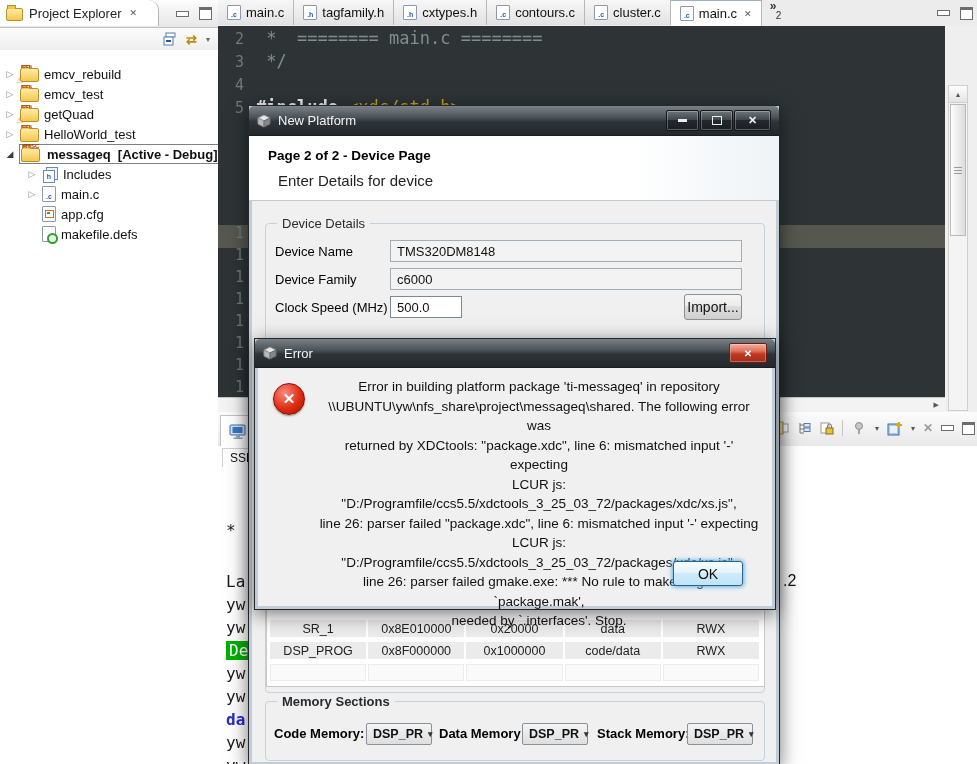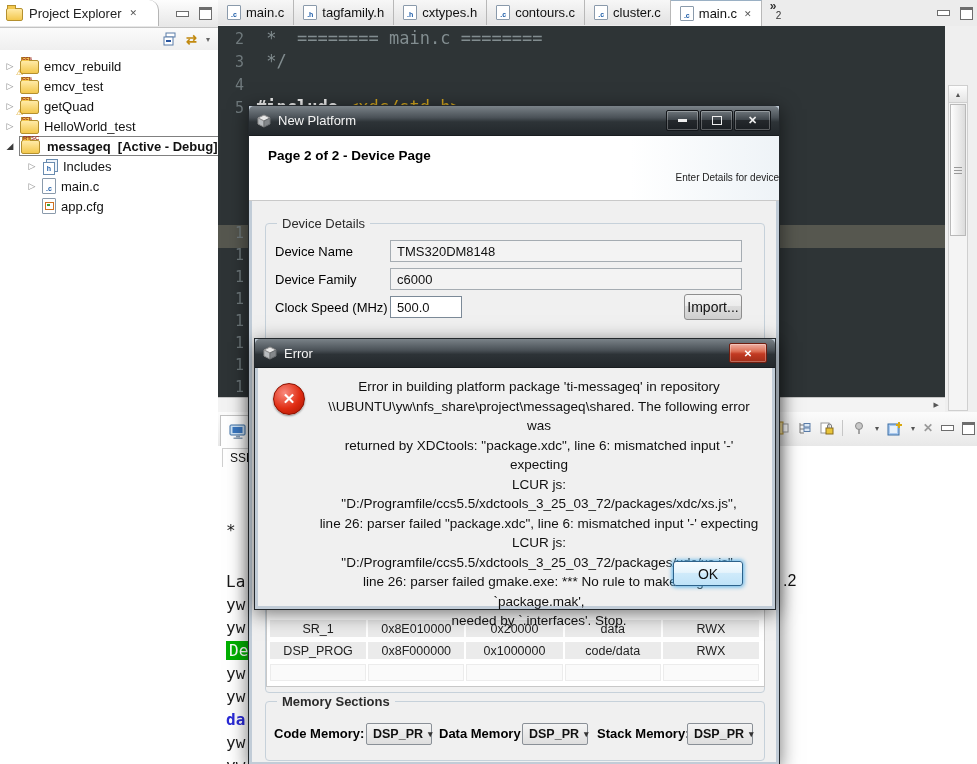--- a/index.html
+++ b/index.html
@@ -23,21 +23,21 @@
           border-top-right-radius:10px;display:flex;align-items:center;gap:6px;padding:0 6px;}
   .pe-tab .txt{font-size:13px;color:#222;}
   .tabx{font-size:9px;color:#555;margin-left:2px;cursor:pointer;}
   .pe-winbtns{position:absolute;right:6px;top:7px;display:flex;gap:10px;align-items:center;}
   .wmin{width:11px;height:4px;border:1px solid #6d6d6d;background:#fff;}
   .wmax{width:11px;height:9px;border:1px solid #6d6d6d;border-top:3px solid #6d6d6d;background:#fff;}
   .pe-toolbar{height:22px;display:flex;justify-content:flex-end;align-items:center;gap:9px;padding-right:8px;
               background:linear-gradient(#fbfbfb,#efefef);}
   .i-link{color:#c28a10;font-weight:bold;font-size:13px;}
   .i-vmenu{font-size:8px;color:#666;}
-  .tree{padding-top:6px;}
+  .tree{padding-top:14px;}
   .trow{display:flex;align-items:center;height:20px;gap:5px;padding-left:5px;}
   .trow.child{padding-left:27px;}
   .tw{width:10px;font-size:9px;color:#8a8a8a;text-align:center;flex:none;}
   .tw.i-expd{color:#3c3c3c;}
   .tlabel{white-space:pre;}
   .sel{display:flex;align-items:center;gap:7px;outline:1px solid #808080;padding:1px 3px 1px 1px;font-weight:bold;}
   .fold{position:relative;width:17px;height:12px;flex:none;background:linear-gradient(#ffeaa6,#f3c84e);
         border:1px solid #b4902f;border-radius:2px;margin-top:2px;}
   .fold::before{content:"";position:absolute;top:-4px;left:0;width:7px;height:3px;background:#f3c84e;
         border:1px solid #b4902f;border-bottom:none;}
@@ -111,21 +111,21 @@
       box-shadow:inset 0 0 0 1px rgba(255,255,255,.28);
       display:flex;align-items:center;justify-content:center;color:#eee;}
   .wb .bar{width:9px;height:3px;background:#eee;}
   .wb .box{width:8px;height:7px;border:1px solid #eee;}
   .wb.close{width:35px;font-size:11px;font-weight:bold;}
   .wb.red{background:linear-gradient(#f0b0a4,#dd7056 40%,#c23a22 55%,#a12d18);border-color:#6f1d10;
           font-size:10px;font-weight:bold;color:#fff;width:36px;height:18px;}
   .np-header{height:65px;background:linear-gradient(90deg,#ffffff 72%,#eef3f7);border-bottom:1px solid #c9c9c9;
              padding:12px 0 0 19px;box-sizing:border-box;}
   .np-h1{font-size:13.5px;font-weight:bold;color:#000;}
-  .np-h2{font-size:10px;margin-top:9px;padding-left:10px;color:#222;text-align:right;}
+  .np-h2{font-size:15px;margin-top:9px;padding-left:10px;color:#222;}
   .fs{position:absolute;border:1px solid #c6d1da;border-radius:4px;}
   .fs .legend{position:absolute;top:-8px;left:11px;background:#f0f0f0;padding:0 5px;font-size:13px;color:#2b2b2b;}
   .frow-label{position:absolute;font-size:13px;color:#000000;}
   .tf{position:absolute;box-sizing:border-box;height:22px;border:1px solid #a5acb2;background:#f3f3f3;
       font-size:13px;color:#111;padding:2px 6px;font-family:"Liberation Sans",sans-serif;}
   .tf.edit{background:#fff;border-color:#7c8a98;}
   .btn7{box-sizing:border-box;border:1px solid #8e8e8e;border-radius:3px;font-size:14px;color:#111;
         background:linear-gradient(#f5f5f5,#ececec 45%,#dddddd 46%,#cfcfcf);
         display:flex;align-items:center;justify-content:center;font-family:"Liberation Sans",sans-serif;}
   .btn7.focusd{border-color:#2c628b;background:linear-gradient(#f5fbfe,#e6f4fc 45%,#cfeafa 50%,#bfe3f8);
@@ -229,20 +229,26 @@
         <span class="tw i-colp"></span>
         <span class="page">.c</span>
         <span class="tlabel">main.c</span>
       </div>
       <div class="trow child" style="padding-left:42px;">
         <span class="page cfg">
             <span class="blk"></span>
           </span>
         <span class="tlabel">app.cfg</span>
       </div>
+      <div class="trow child" style="padding-left:42px;">
+        <span class="page defs">
+            <span class="dot"></span>
+          </span>
+        <span class="tlabel">makefile.defs</span>
+      </div>
     </div>
   </div>
 
   <div class="ed-tabbar">
     <div class="etab">
       <span class="page">.c</span>
       <span>main.c</span>
     </div>
     <div class="etab">
       <span class="page">.h</span>

